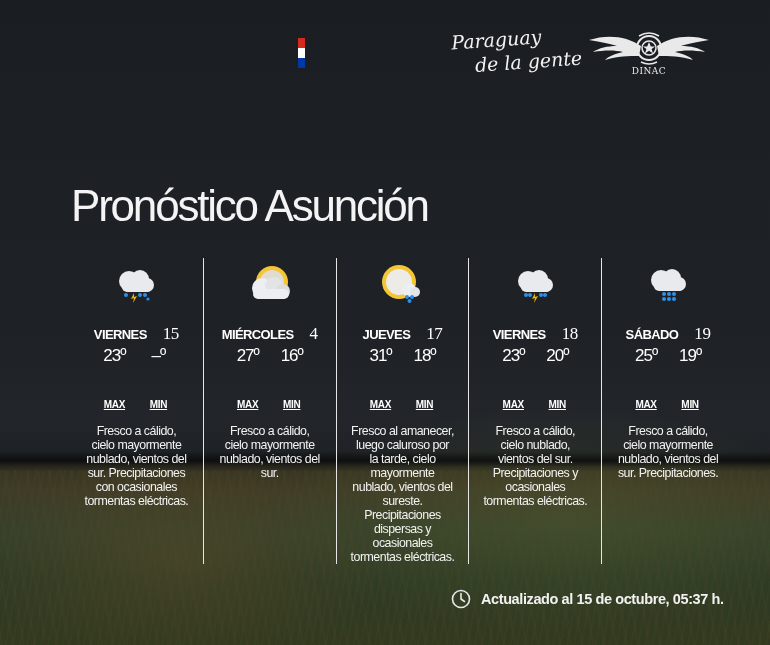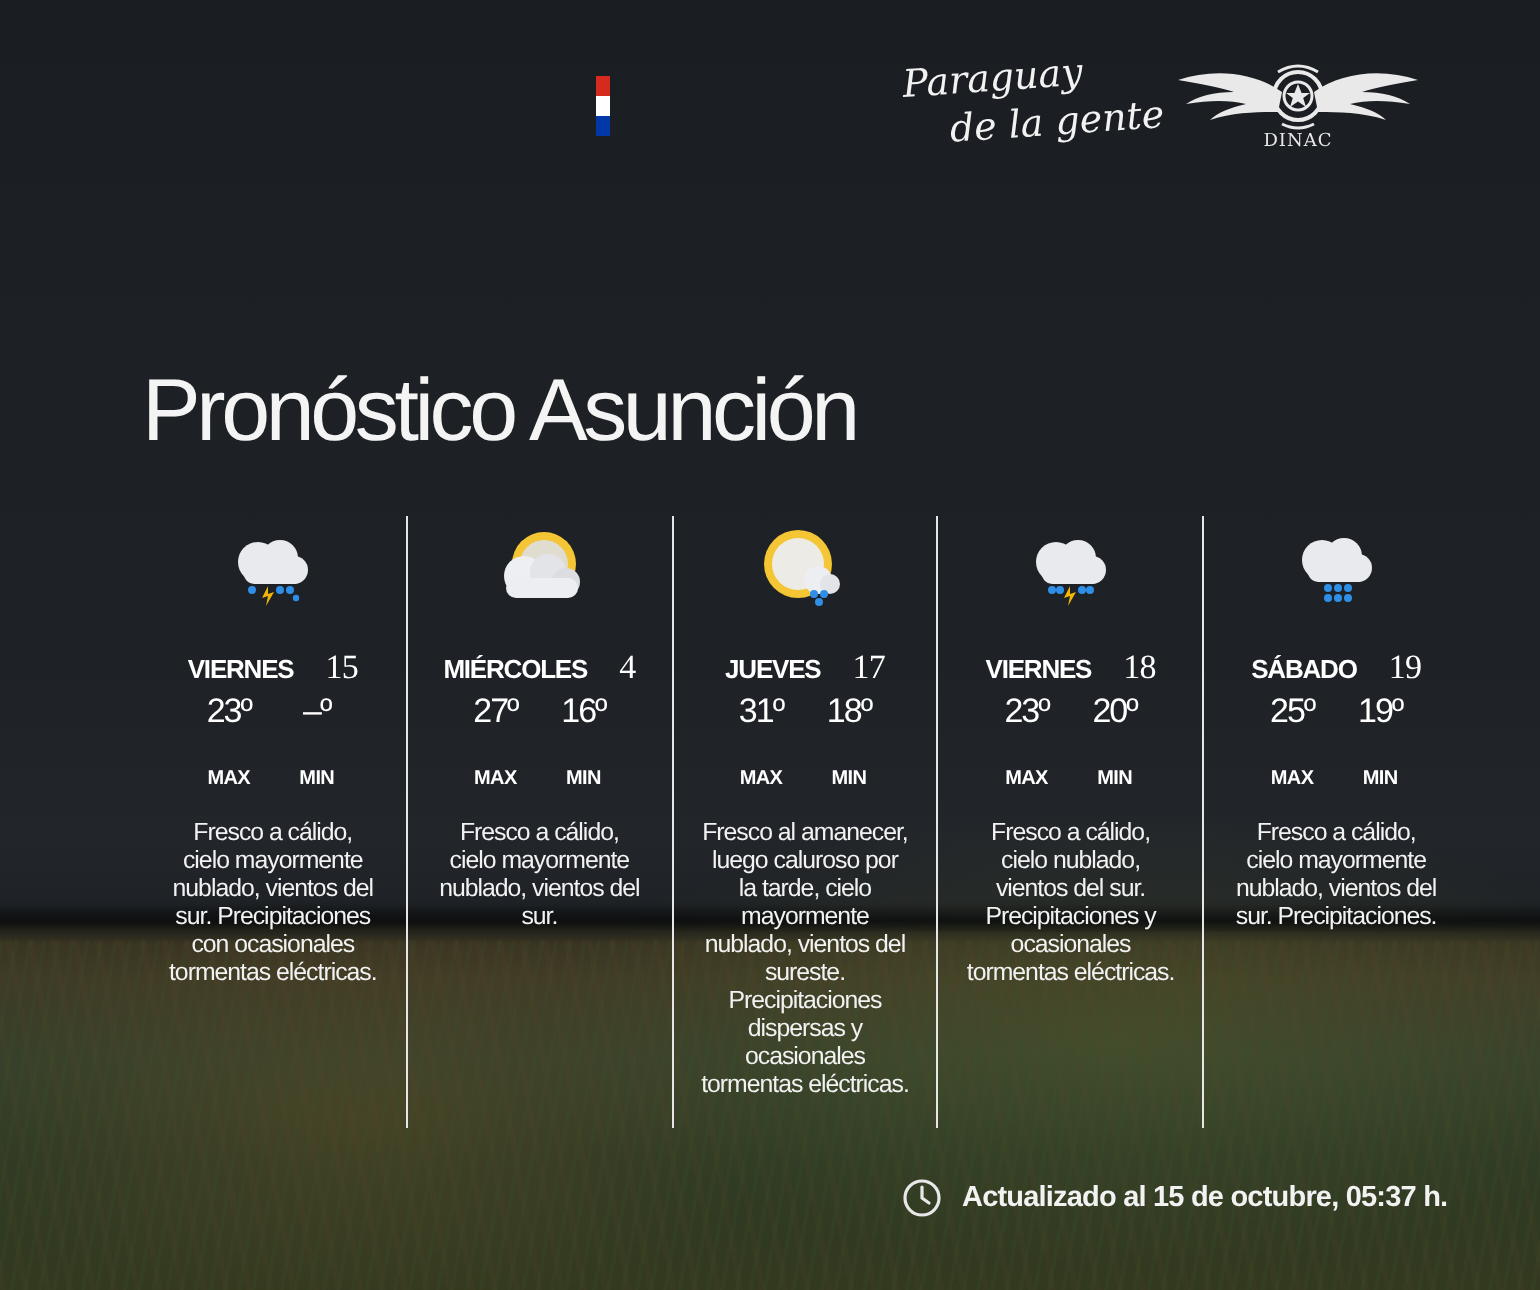--- a/index.html
+++ b/index.html
@@ -64,23 +64,23 @@
 
     
     .days { position: absolute; left: 70px; top: 258px; width: 664px; height: 306px; display: flex; }
     .day { width: 132.8px; position: relative; text-align: center; }
     .day + .day { border-left: 1.5px solid #e6e6e6; }
     .icon { height: 48px; display: flex; justify-content: center; align-items: center; margin-top: 2px; }
     .day-name { margin-top: 16px; height: 20px; white-space: nowrap; }
     .day-name .n { font-weight: bold; font-size: 13px; letter-spacing: -0.6px; }
     .day-name .d { font-size: 17px; letter-spacing: -0.4px; margin-left: 16px; font-family: Liberation Serif, serif; }
     .temps { display: flex; justify-content: center; margin-top: 2px; }
-    .temps .col { width: 44px; display: flex; flex-direction: column; align-items: center; }
+    .temps .col { width: 44px; display: flex; flex-direction: column; align-items: center; gap: 27px; }
     .temps .v { font-size: 17px; letter-spacing: -1px; height: 21px; }
-    .temps .lbl { font-size: 10px; font-weight: bold; letter-spacing: -0.3px; margin-top: 17px; }
+    .temps .lbl { font-size: 10px; font-weight: bold; letter-spacing: -0.3px; margin-top: 5px; text-decoration: underline; }
     .desc {
       margin: 14px auto 0; width: 104px;
       font-size: 12.4px; line-height: 14px; letter-spacing: -0.5px; color: #f2f2f2;
     }
 
     
     .updated { position: absolute; left: 451px; top: 589px; display: flex; align-items: center; font-weight: bold; }
     .updated .t { font-size: 14.5px; letter-spacing: -0.4px; margin-left: 10px; color: #f2f2f2; }
   </style>
 </head>

